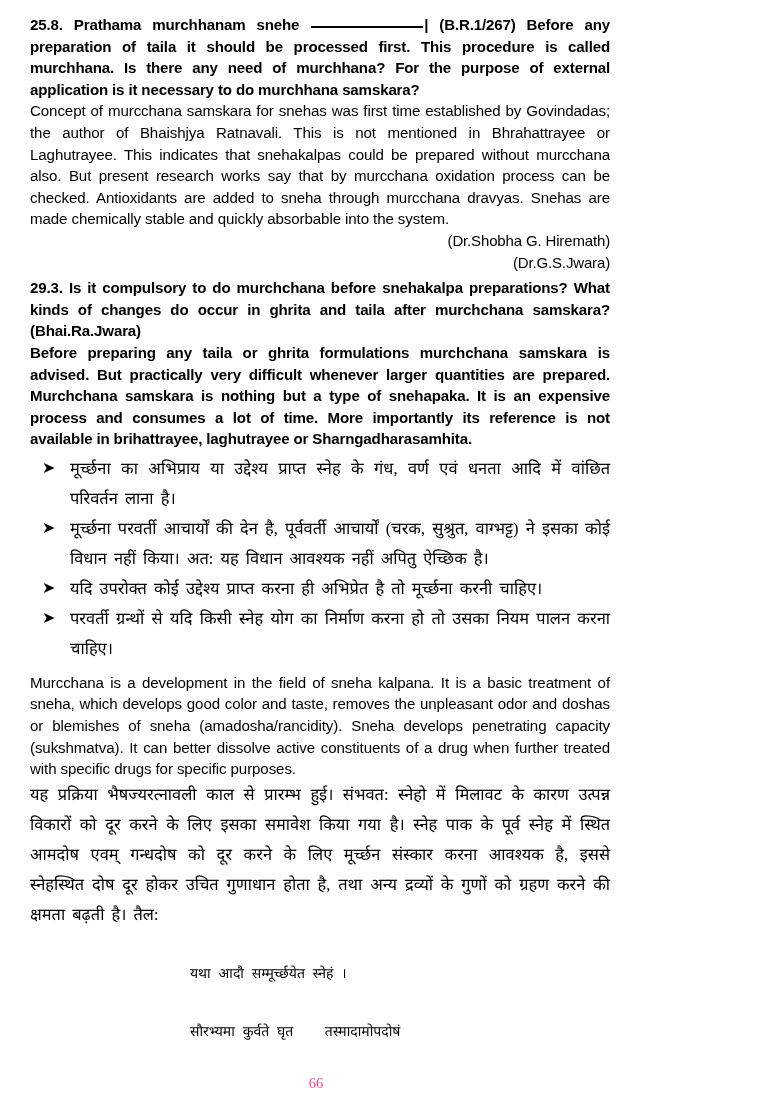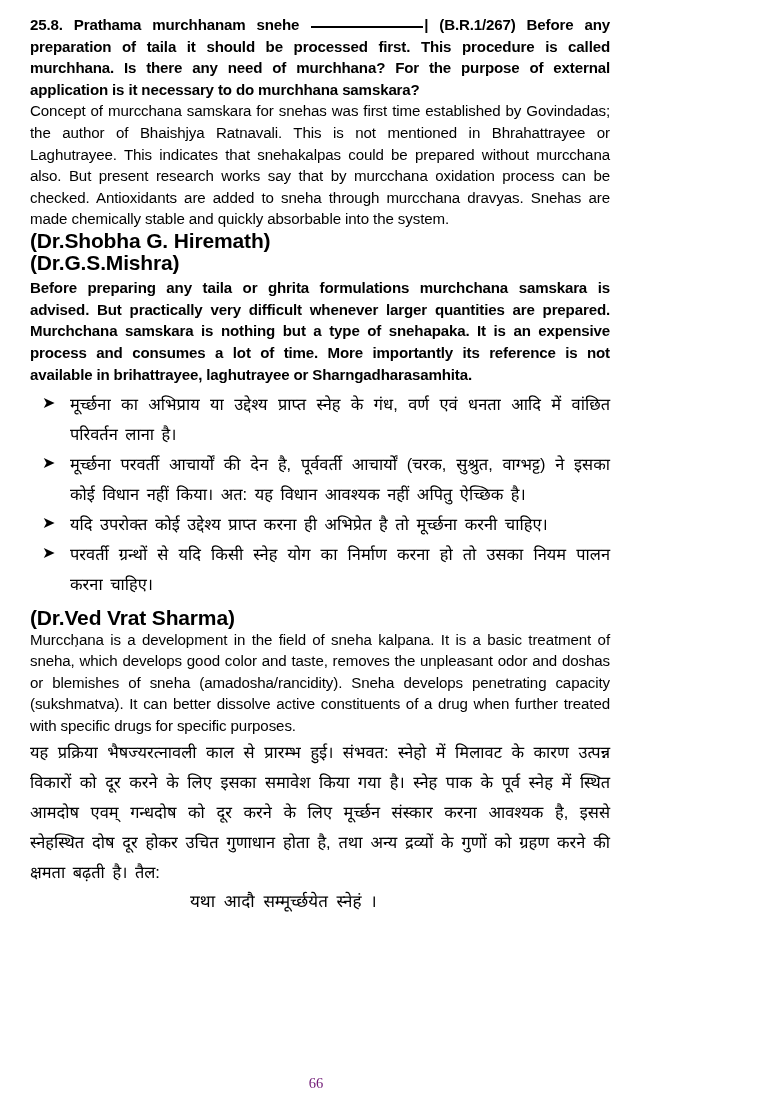--- a/index.html
+++ b/index.html
@@ -31,29 +31,29 @@
   .eng.bold {
     font-weight: bold;
     letter-spacing: -0.15px;
   }
   .eng.justify-all {
     text-align: justify;
     text-align-last: left;
   }
   .attrib {
     font-family: "Liberation Sans", sans-serif;
-    font-size: 21px;
+    font-size: 15px;
     line-height: 21.6px;
-    font-weight: bold;
-    text-align: left;
+    font-weight: normal;
+    text-align: right;
     margin: 0;
     letter-spacing: -0.15px;
   }
   .dev {
-    font-family: Liberation Sans, sans-serif;
+    font-family: Liberation Serif, serif;
     font-size: 16.4px;
     line-height: 30px;
     margin: 0;
     text-align: justify;
     text-align-last: left;
     word-spacing: 3px;
   }
   .blank-line {
     display: inline-block;
     width: 112px;
@@ -78,60 +78,62 @@
     font-size: 16px;
     font-family: "DejaVu Sans", sans-serif;
     line-height: 30px;
   }
   .verse-block {
     margin: 0;
     padding-left: 160px;
   }
   .verse-line {
     font-family: "Liberation Sans", "DejaVu Sans", sans-serif;
-    font-size: 17px;
+    font-size: 14px;
     line-height: 30px;
     word-spacing: 4px;
     white-space: pre;
+    margin-top: 28px;
   }
   .spacer-4 { height: 4px; }
   .spacer-8 { height: 8px; }
   .pagenum {
     position: absolute;
     left: 0;
     right: 0;
     bottom: 16px;
     text-align: center;
     font-family: "Liberation Serif", serif;
     font-size: 14.5px;
-    color: #701a75;
+    color: #ec4899;
   }
   .stray-dot {
     position: absolute;
     left: 75px;
     top: 645px;
     width: 2px;
     height: 2px;
     background: #777;
   }
 </style>
 </head>
 <body>
 
 <div id="page">
 
   <p class="eng bold justify-all"><span>25.8. Prathama murchhanam snehe </span><span class="blank-line"></span><span>| (B.R.1/267) Before any preparation of taila it should be processed first. This procedure is called murchhana. Is there any need of murchhana? For the purpose of external application is it necessary to do murchhana samskara?</span></p>
 
   <p class="eng">Concept of murcchana samskara for snehas was first time established by Govindadas; the author of Bhaishjya Ratnavali.  This is not mentioned in Bhrahattrayee or Laghutrayee. This indicates that snehakalpas could be prepared without murcchana also. But present research works say that by murcchana oxidation process can be checked. Antioxidants are added to sneha through murcchana dravyas.  Snehas are made chemically stable and quickly absorbable into the system.</p>
   <p class="attrib">(Dr.Shobha G. Hiremath)</p>
 
-  <p class="attrib">(Dr.G.S.Mishra)</p>
+  <p class="attrib">(Dr.G.S.Jwara)</p>
 
   <div class="spacer-4"></div>
 
+  <p class="eng bold justify-all">29.3. Is it compulsory to do murchchana before snehakalpa preparations? What kinds of changes do occur in ghrita and taila after murchchana samskara?  (Bhai.Ra.Jwara)</p>
 
   <p class="eng bold">Before preparing any taila or ghrita formulations murchchana samskara is advised. But practically very difficult whenever larger quantities are prepared. Murchchana samskara is nothing but a type of snehapaka. It is an expensive process and consumes a lot of time. More importantly its reference is not available in brihattrayee, laghutrayee or Sharngadharasamhita.</p>
 
   <ul class="devlist">
     <li>
       <span class="marker">➤</span>
       <span class="dev" style="display:block">मूर्च्छना का अभिप्राय या उद्देश्य प्राप्त स्नेह के गंध, वर्ण एवं धनता आदि में वांछित परिवर्तन लाना है।</span>
     </li>
     <li>
       <span class="marker">➤</span>
@@ -143,25 +145,25 @@
     </li>
     <li>
       <span class="marker">➤</span>
       <span class="dev" style="display:block">परवर्ती ग्रन्थों से यदि किसी स्नेह योग का निर्माण करना हो तो उसका नियम पालन करना चाहिए।</span>
     </li>
   </ul>
 
   <div class="stray-dot"></div>
 
   <div class="spacer-8"></div>
-  <p class="attrib">(Dr.Ved Vrat Sharma)</p>
 
   <p class="eng">Murcchana is a development in the field of sneha kalpana. It is a basic treatment of sneha, which develops good color and taste, removes the unpleasant odor and doshas or blemishes of sneha (amadosha/rancidity). Sneha develops penetrating capacity (sukshmatva). It can better dissolve active constituents of a drug when further treated with specific drugs for specific purposes.</p>
 
   <p class="dev">यह प्रक्रिया भैषज्यरत्नावली काल से प्रारम्भ हुई। संभवत: स्नेहो में मिलावट के कारण उत्पन्न विकारों को दूर करने के लिए इसका समावेश किया गया है। स्नेह पाक के पूर्व स्नेह में स्थित आमदोष एवम् गन्धदोष को दूर करने के लिए मूर्च्छन संस्कार करना आवश्यक है, इससे स्नेहस्थित दोष दूर होकर उचित गुणाधान होता है, तथा अन्य द्रव्यों के गुणों को ग्रहण करने की क्षमता बढ़ती है। तैल:</p>
 
   <div class="verse-block">
     <div class="verse-line">यथा आदौ सम्मूर्च्छयेत स्नेहं ।</div>
+    <div class="verse-line">सौरभ्यमा कुर्वते घृत    तस्मादामोपदोषं</div>
   </div>
 
   <div class="pagenum">66</div>
 
 </div>
 
 </body></html>

